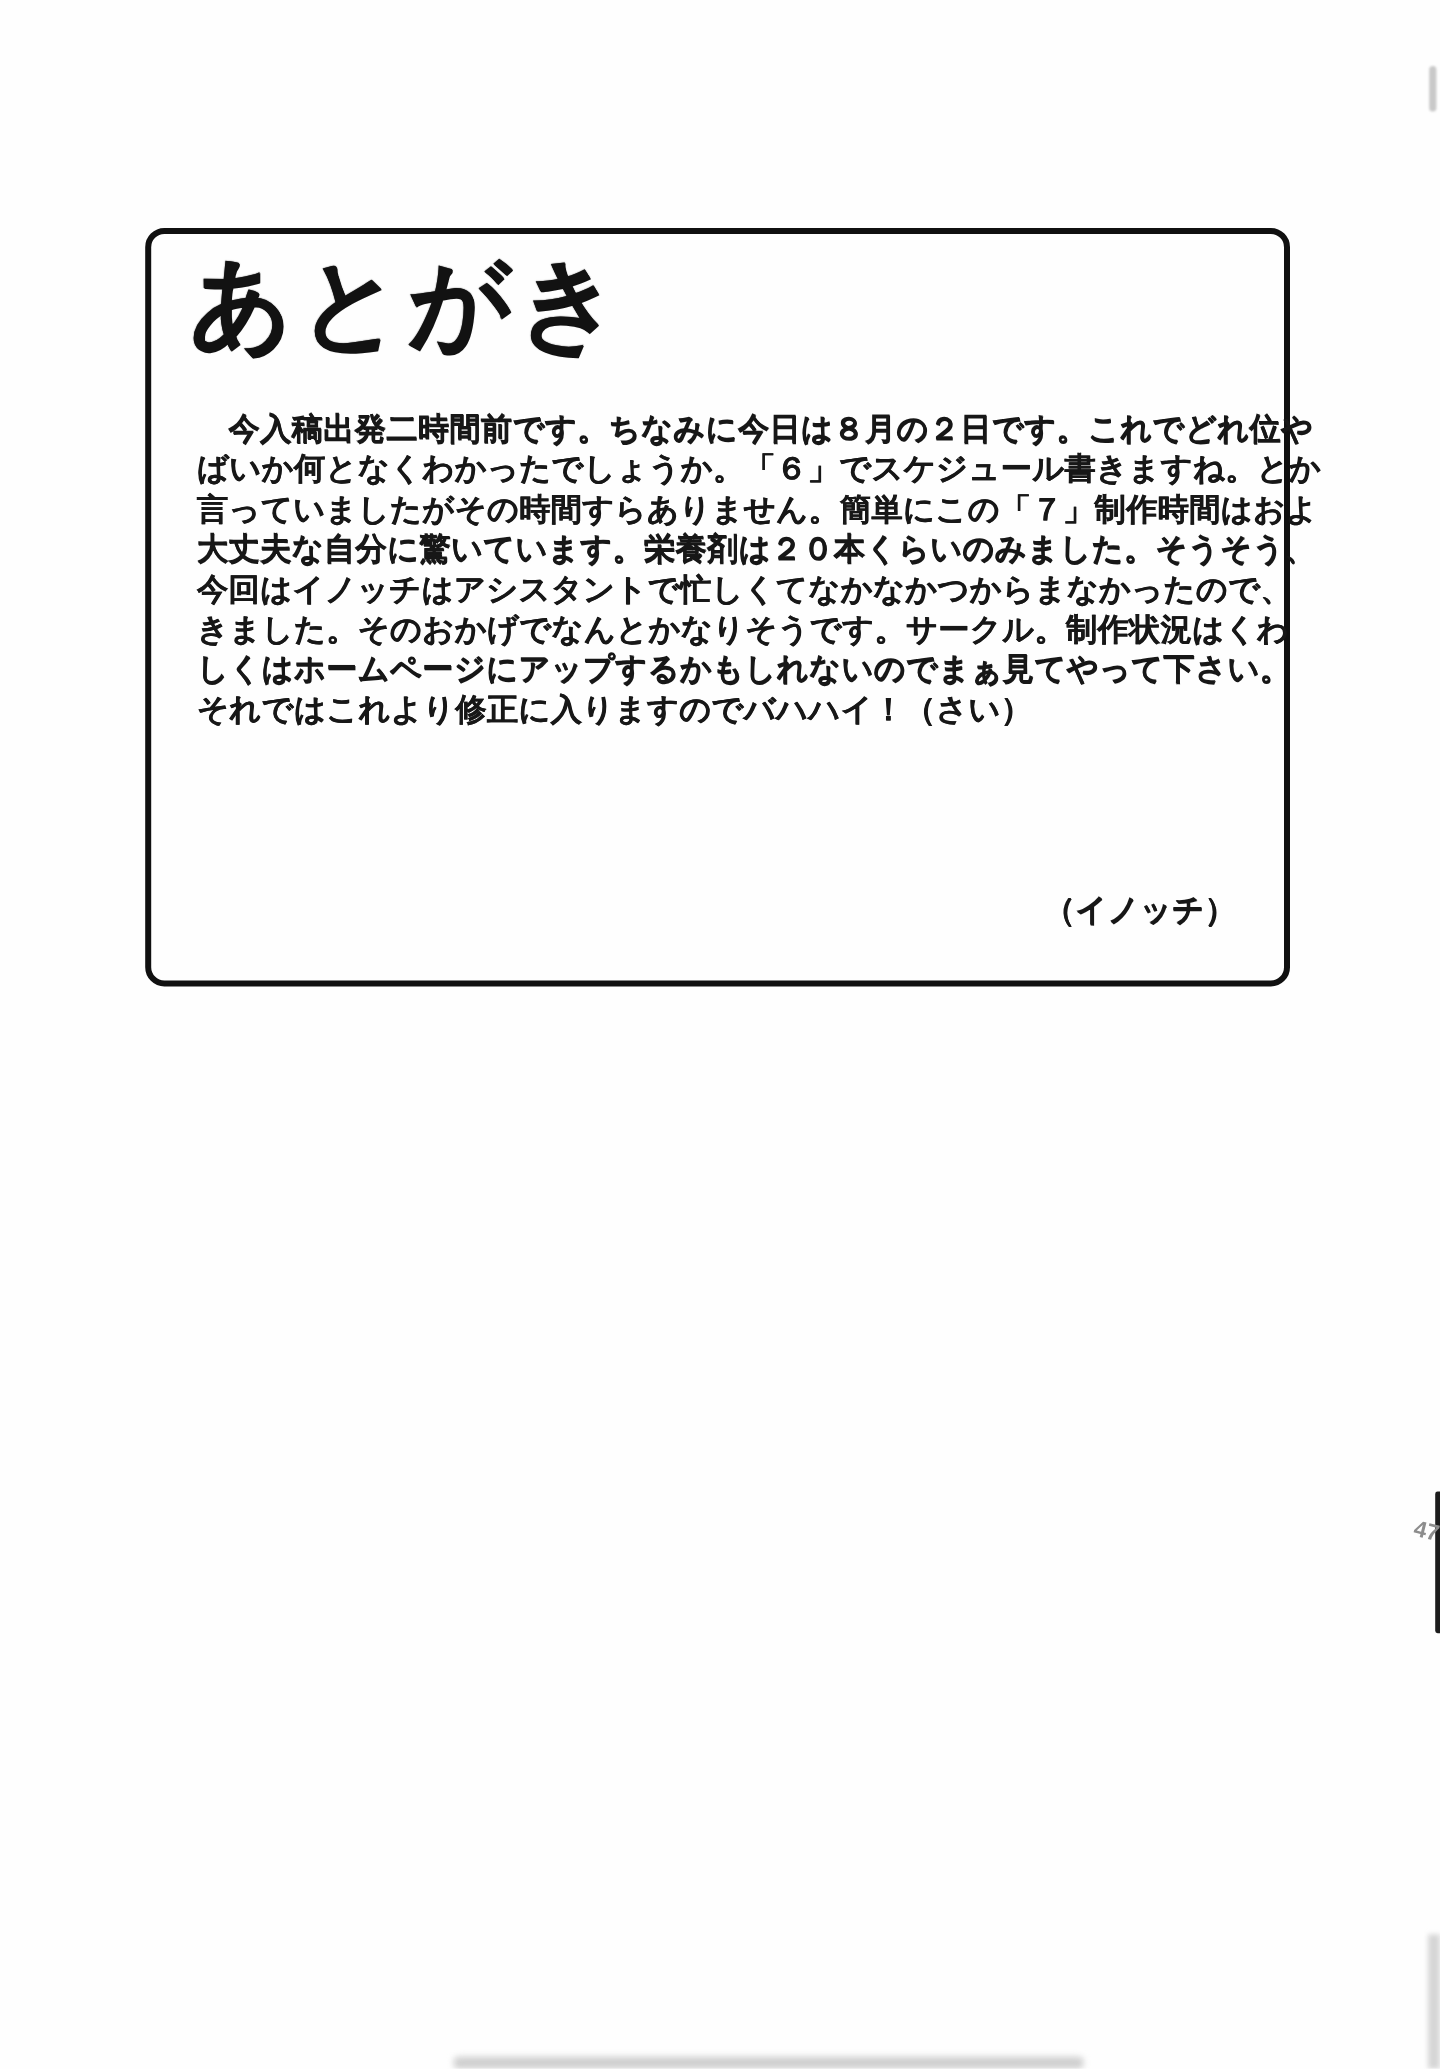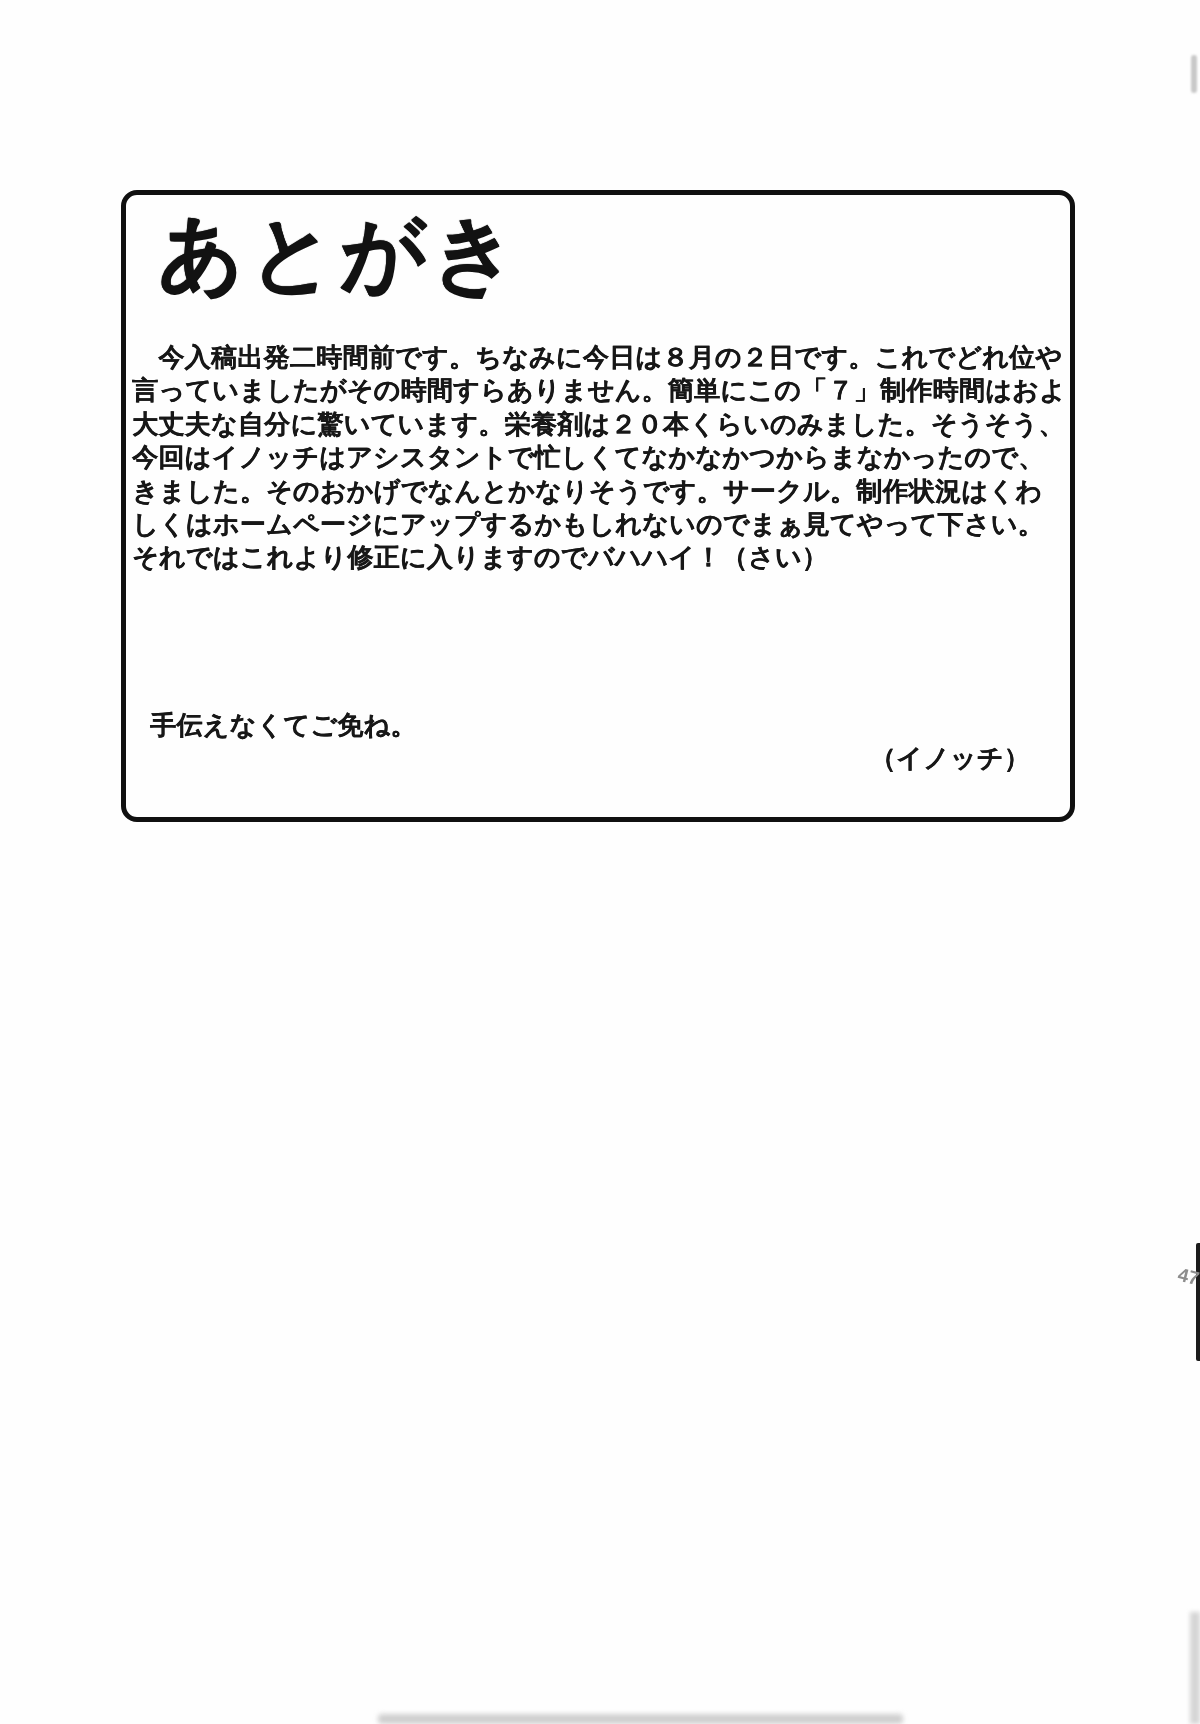--- a/index.html
+++ b/index.html
@@ -50,20 +50,21 @@
     color: #171717;
     font-weight: bold;
     font-size: 26px;
     letter-spacing: 0.3px;
   }
   .body-line {
     height: 33.4px;
     line-height: 33.4px;
     white-space: nowrap;
     text-shadow: 0.4px 0.4px 0 #171717;
+    margin-left: 32px;
   }
   .body-line.last {
     display: flex;
     justify-content: flex-start;
   }
   .sai-credit {
     padding-right: 62px;
   }
   .closing-note {
     position: absolute;
@@ -140,32 +141,32 @@
 <body>
 
 <div class="sheet">
 
   <div class="afterword-box">
 
     <div class="afterword-title">あとがき</div>
 
     <div class="afterword-body">
       <div class="body-line">　今入稿出発二時間前です。ちなみに今日は８月の２日です。これでどれ位や</div>
+      <div class="body-line">ばいか何となくわかったでしょうか。「６」でスケジュール書きますね。とか</div>
       <div class="body-line">言っていましたがその時間すらありません。簡単にこの「７」制作時間はおよ</div>
       <div class="body-line">大丈夫な自分に驚いています。栄養剤は２０本くらいのみました。そうそう、</div>
       <div class="body-line">今回はイノッチはアシスタントで忙しくてなかなかつからまなかったので、</div>
       <div class="body-line">きました。そのおかげでなんとかなりそうです。サークル。制作状況はくわ</div>
       <div class="body-line">しくはホームページにアップするかもしれないのでまぁ見てやって下さい。</div>
       <div class="body-line last">
         <span>それではこれより修正に入りますのでバハハイ！</span>
         <span class="sai-credit">（さい）</span>
       </div>
     </div>
 
-    <div class="closing-note">手伝えなくてご免ね。</div>
 
     <div class="inocchi-credit">（イノッチ）</div>
 
   </div>
 
   <div class="artifact edge-mark-top"></div>
   <div class="artifact edge-strip-right"></div>
   <div class="artifact page-number-scribble">47</div>
   <div class="artifact edge-streak-bottom-right"></div>
   <div class="artifact bottom-smudge"></div>

